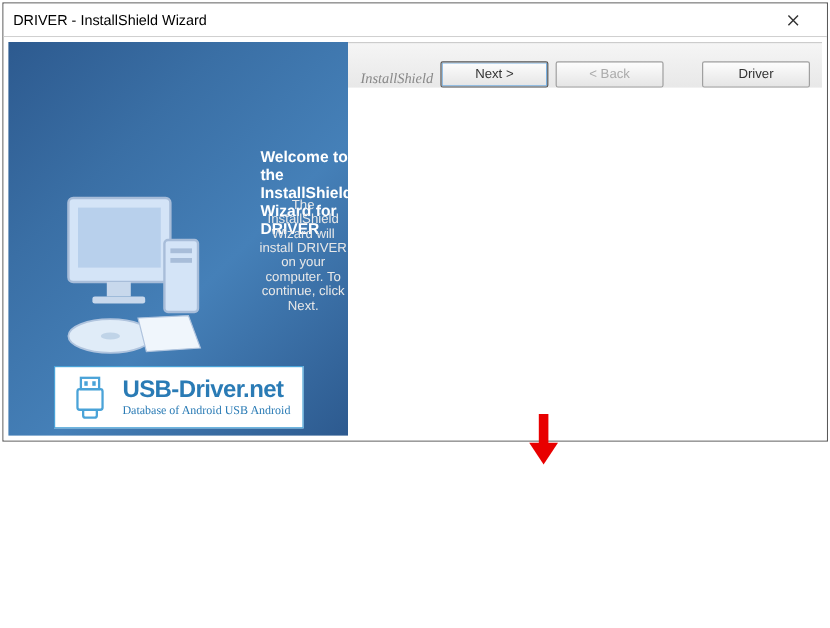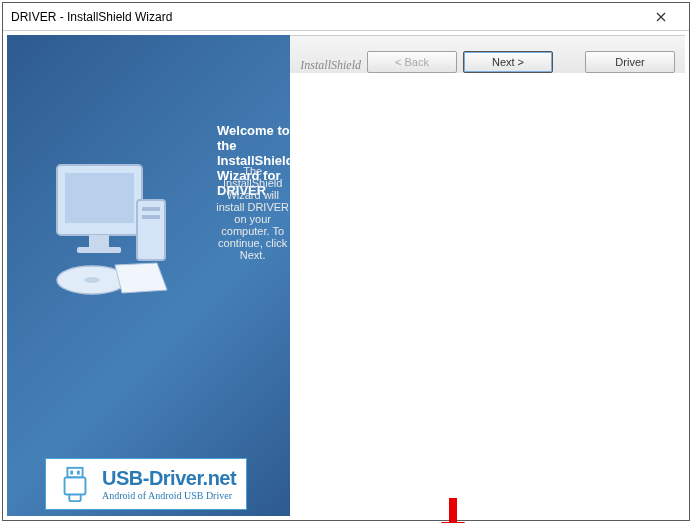--- a/index.html
+++ b/index.html
@@ -1,18 +1,18 @@
 <!DOCTYPE html>
 <html><head>
   <meta charset="utf-8">
   <style>
     * { margin: 0; padding: 0; box-sizing: border-box; }
     body { font-family: "Segoe UI", Tahoma, sans-serif; background: #fff; width: 692px; height: 523px; overflow: hidden; }
     
-    .window { width: 688px; height: 519px; border: 1px solid #5a5a5a; margin: 2px; background: #fff; display: flex; flex-direction: column; }
+    .window { width: 688px; height: 366px; border: 1px solid #5a5a5a; margin: 2px; background: #fff; display: flex; flex-direction: column; }
     
     .titlebar { height: 28px; background: #fff; border-bottom: 1px solid #d0d0d0; display: flex; align-items: center; padding: 0 8px; }
     .titlebar-text { font-size: 12px; color: #000; flex: 1; }
     .close-btn { width: 40px; height: 26px; display: flex; align-items: center; justify-content: center; cursor: pointer; }
     .close-btn svg { width: 10px; height: 10px; }
     
     .content { flex: 1; display: flex; flex-direction: row; background: #fff; padding: 4px; }
     
     .header-band { height: 58px; background: linear-gradient(180deg, #1f3a5f 0%, #2a4a75 50%, #1f3a5f 100%); position: relative; }
     .watermark { position: absolute; right: 20px; top: 18px; color: rgba(255,255,255,0.08); font-size: 18px; font-style: italic; }
@@ -84,33 +84,33 @@
       <div class="logo-badge">
         <svg class="plug-icon" viewBox="0 0 40 40">
           <rect x="12" y="3" width="16" height="10" fill="none" stroke="#4aa3d8" stroke-width="2"></rect>
           <rect x="15" y="6" width="3" height="4" fill="#4aa3d8"></rect>
           <rect x="22" y="6" width="3" height="4" fill="#4aa3d8"></rect>
           <rect x="9" y="13" width="22" height="18" rx="2" fill="none" stroke="#4aa3d8" stroke-width="2"></rect>
           <path d="M 14 31 L 14 36 Q 14 38 16 38 L 24 38 Q 26 38 26 36 L 26 31" fill="none" stroke="#4aa3d8" stroke-width="2"></path>
         </svg>
         <div class="logo-text">
           <span class="logo-title">USB-Driver.net</span>
-          <span class="logo-subtitle">Android of Android USB Driver</span>
+          <span class="logo-subtitle">Database of Android USB Android</span>
         </div>
       </div>
 
       <svg class="arrow-overlay" width="28" height="48" viewBox="0 0 28 48">
         <rect x="10" y="2" width="8" height="26" fill="#e80000"></rect>
         <path d="M 2 26 L 26 26 L 14 44 Z" fill="#e80000"></path>
       </svg>
 
     </div>
 
     <div class="footer">
       <span class="install-brand">InstallShield</span>
+      <button class="btn default">Next &gt;</button>
       <button class="btn disabled">&lt; Back</button>
-      <button class="btn default">Next &gt;</button>
       <div class="spacer"></div>
       <button class="btn">Driver</button>
     </div>
 
   </div>
 </div>
 
 </body></html>

